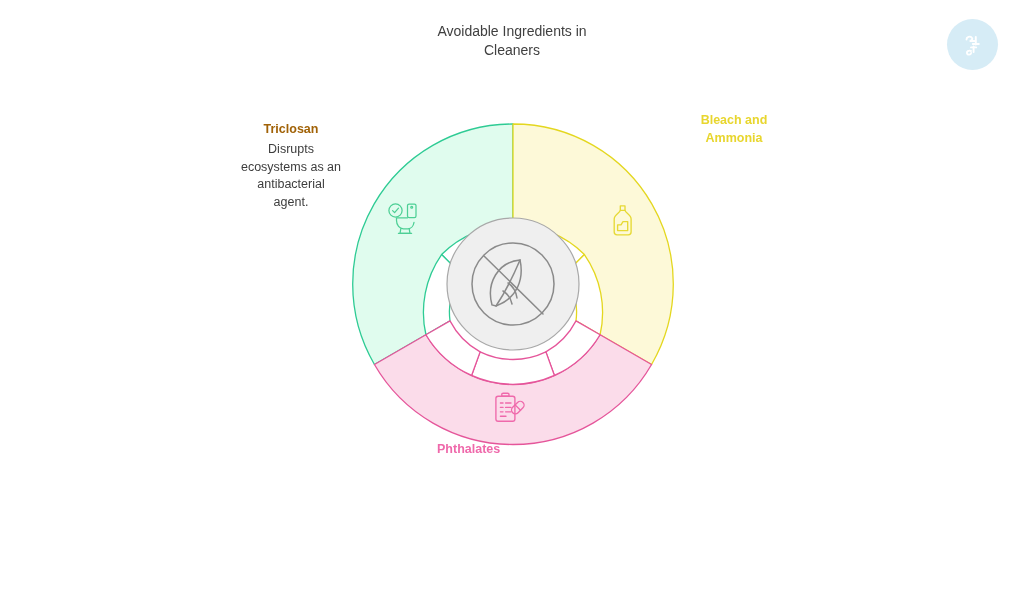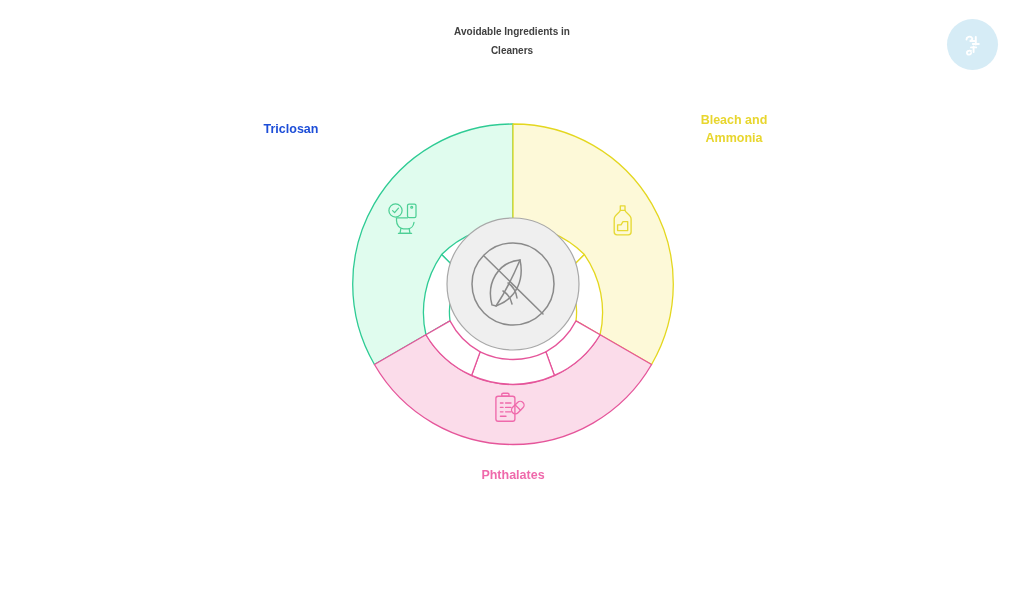--- a/index.html
+++ b/index.html
@@ -16,22 +16,22 @@
     -webkit-font-smoothing: antialiased;
   }
 
   
   .page-title {
     position: absolute;
     left: 0;
     top: 22px;
     width: 1024px;
     text-align: center;
-    font-size: 10px;
-    font-weight: bold;
+    font-size: 14px;
+    font-weight: normal;
     color: #404040;
     line-height: 19px;
     white-space: pre-line;
   }
 
   
   .logo {
     position: absolute;
     right: 26px;
     top: 19px;
@@ -73,35 +73,34 @@
     line-height: 17.5px;
     white-space: pre-line;
   }
 
   #block-triclosan {
     left: 215px;
     top: 120px;
     width: 152px;
     text-align: center;
   }
-  #block-triclosan .heading { color: #1d4ed8; }
+  #block-triclosan .heading { color: #a16207; }
 
   #block-bleach {
     left: 658px;
     top: 111px;
     width: 152px;
     text-align: center;
   }
   #block-bleach .heading { color: #e8d62e; }
 
   #block-phthalates {
     left: 437px;
-    top: 466px;
+    top: 440px;
     width: 152px;
-    text-align: center;
   }
   #block-phthalates .heading { color: #ef69ab; }
 </style>
 </head>
 <body>
 
 <div class="page-title">Avoidable Ingredients in
 Cleaners</div>
 
 <div class="logo">
@@ -226,20 +225,24 @@
         <path d="M508 283 C513 286, 516 292, 517 298"></path>
         <path d="M503 291 C508 294, 511 299, 512 304"></path>
         <path d="M484 256 L543 314"></path>
       </g>
     </g>
   </svg>
 </div>
 
 <div class="block" id="block-triclosan">
   <div class="heading">Triclosan</div>
+  <div class="body">Disrupts
+ecosystems as an
+antibacterial
+agent.</div>
 </div>
 
 <div class="block" id="block-bleach">
   <div class="heading">Bleach and
 Ammonia</div>
 </div>
 
 <div class="block" id="block-phthalates">
   <div class="heading">Phthalates</div>
 </div>

